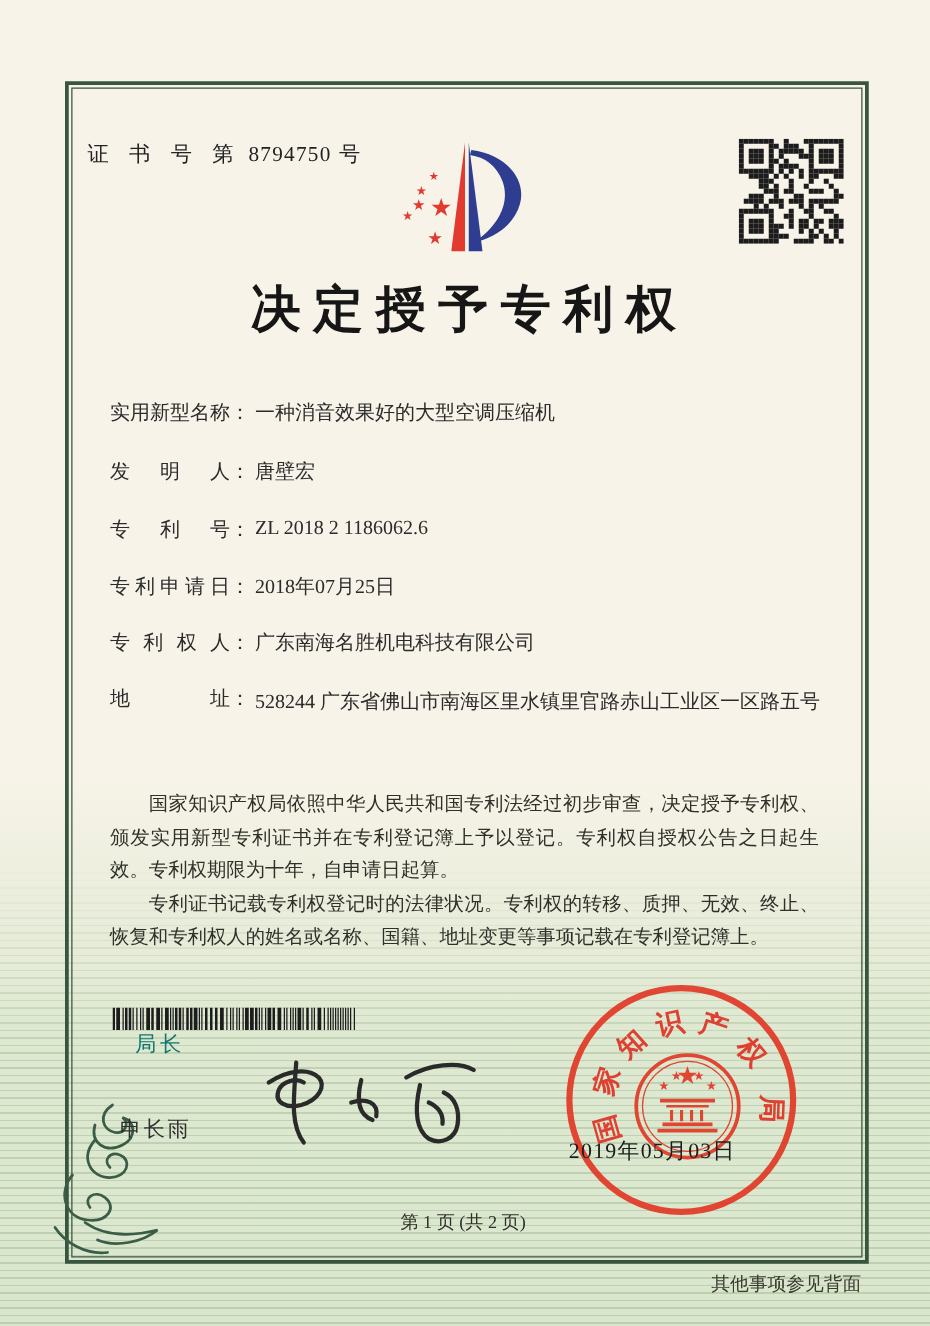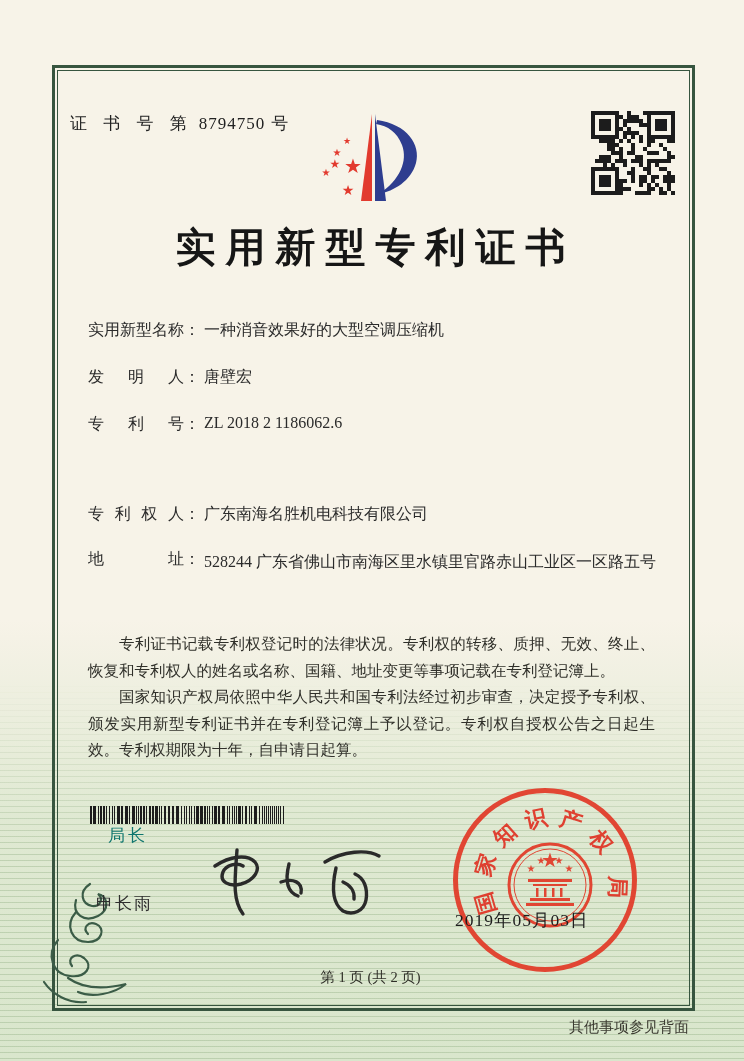--- a/index.html
+++ b/index.html
@@ -324,41 +324,44 @@
         <rect x="28" y="80" width="4" height="4" fill="#1c1c1c"></rect>
         <rect x="44" y="80" width="4" height="4" fill="#1c1c1c"></rect>
         <rect x="48" y="80" width="4" height="4" fill="#1c1c1c"></rect>
         <rect x="52" y="80" width="4" height="4" fill="#1c1c1c"></rect>
         <rect x="56" y="80" width="4" height="4" fill="#1c1c1c"></rect>
         <rect x="68" y="80" width="4" height="4" fill="#1c1c1c"></rect>
         <rect x="72" y="80" width="4" height="4" fill="#1c1c1c"></rect>
         <rect x="80" y="80" width="4" height="4" fill="#1c1c1c"></rect>
       </svg></div>
 
-  <div class="title">实用新型专利证书</div>
+  <div class="title">决定授予专利权</div>
 
   <div class="row r1">
     <span class="flabel">发明人</span><span class="colon">：</span><span class="fvalue">唐壁宏</span>
   </div>
   <div class="row r0">
     <span class="flabel">实用新型名称</span><span class="colon">：</span><span class="fvalue">一种消音效果好的大型空调压缩机</span>
   </div>
   <div class="row r2">
     <span class="flabel">专利号</span><span class="colon">：</span><span class="fvalue">ZL 2018 2 1186062.6</span>
   </div>
+  <div class="row r3">
+    <span class="flabel">专利申请日</span><span class="colon">：</span><span class="fvalue">2018年07月25日</span>
+  </div>
   <div class="row r4">
     <span class="flabel">专利权人</span><span class="colon">：</span><span class="fvalue">广东南海名胜机电科技有限公司</span>
   </div>
   <div class="row r5">
     <span class="flabel">地址</span><span class="colon">：</span><span class="fvalue wrap">528244 广东省佛山市南海区里水镇里官路赤山工业区一区路五号</span>
   </div>
 
   <div class="body-text">
+    <p>国家知识产权局依照中华人民共和国专利法经过初步审查，决定授予专利权、颁发实用新型专利证书并在专利登记簿上予以登记。专利权自授权公告之日起生效。专利权期限为十年，自申请日起算。</p>
     <p>专利证书记载专利权登记时的法律状况。专利权的转移、质押、无效、终止、恢复和专利权人的姓名或名称、国籍、地址变更等事项记载在专利登记簿上。</p>
-    <p>国家知识产权局依照中华人民共和国专利法经过初步审查，决定授予专利权、颁发实用新型专利证书并在专利登记簿上予以登记。专利权自授权公告之日起生效。专利权期限为十年，自申请日起算。</p>
   </div>
 
   <div class="barcode" id="barcode"><svg width="198" height="18" viewBox="0 0 198 18">
         <rect x="0" y="0" width="2" height="18" fill="#1d1d1d"></rect>
         <rect x="3" y="0" width="3" height="18" fill="#1d1d1d"></rect>
         <rect x="8" y="0" width="1" height="18" fill="#1d1d1d"></rect>
         <rect x="10" y="0" width="2" height="18" fill="#1d1d1d"></rect>
         <rect x="13" y="0" width="2" height="18" fill="#1d1d1d"></rect>
         <rect x="16" y="0" width="1" height="18" fill="#1d1d1d"></rect>
         <rect x="19" y="0" width="1" height="18" fill="#1d1d1d"></rect>

